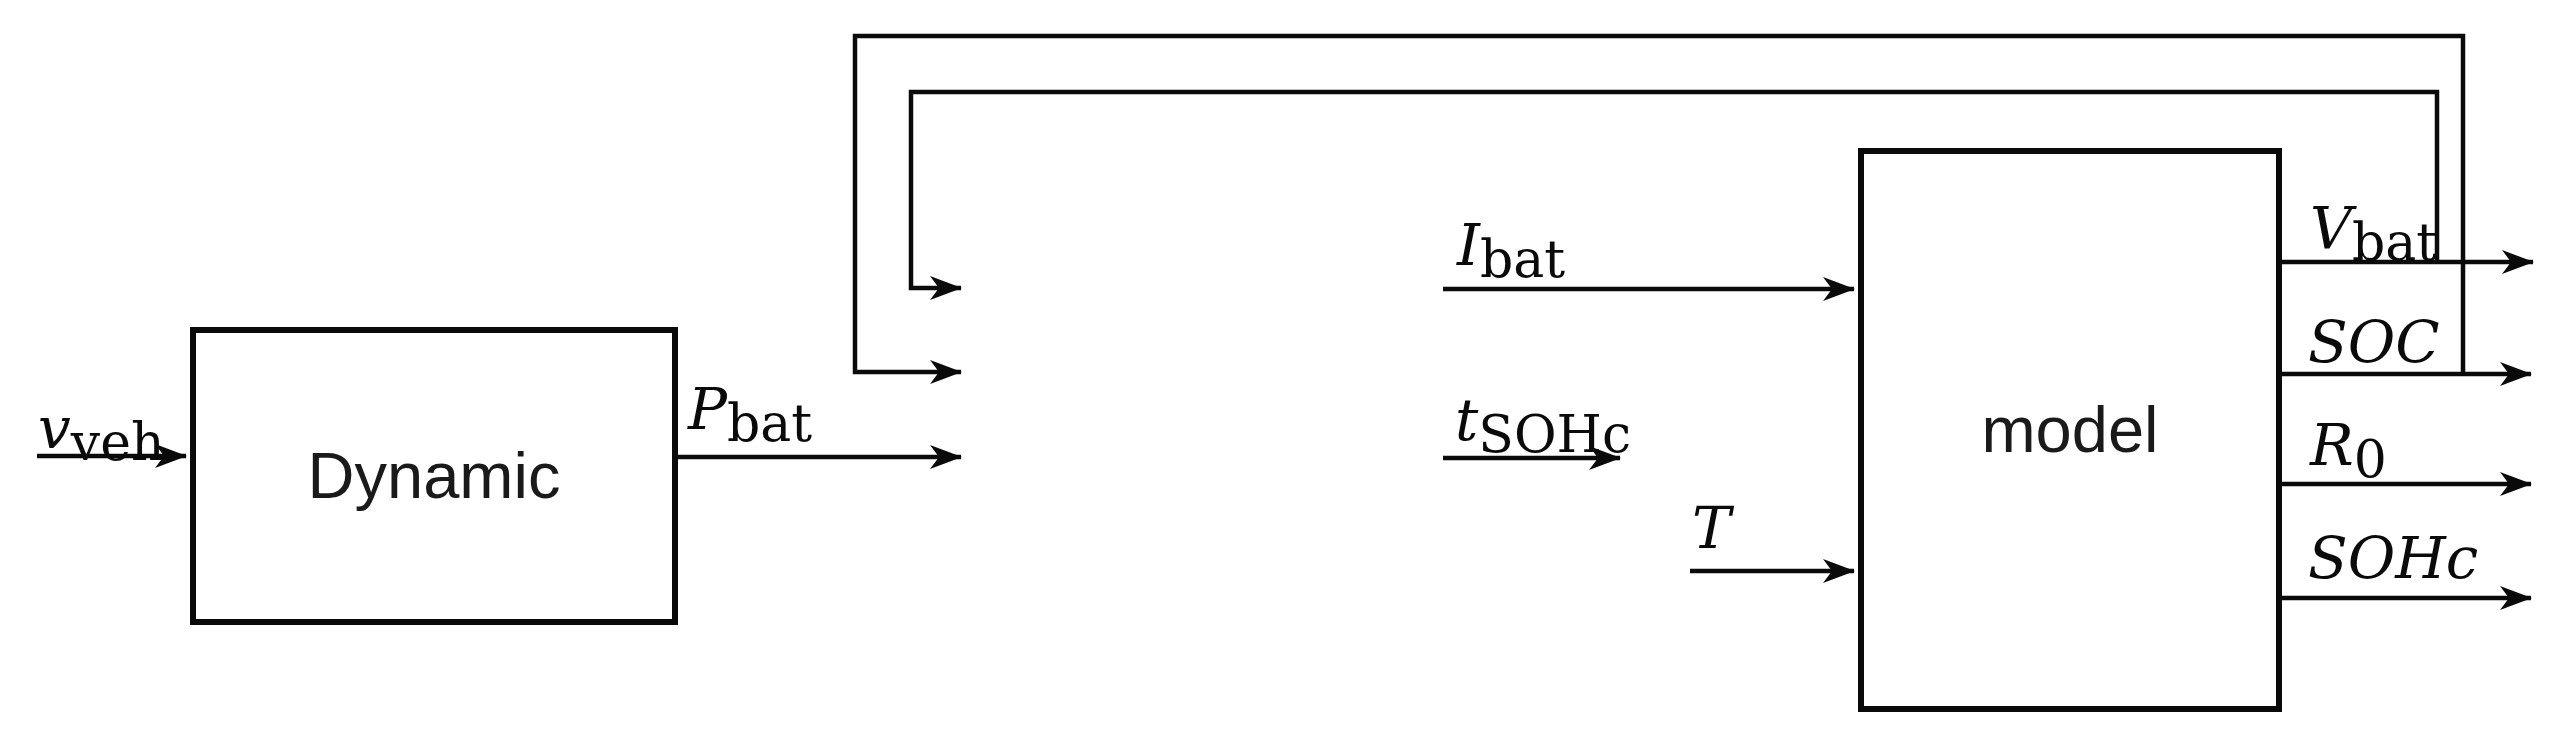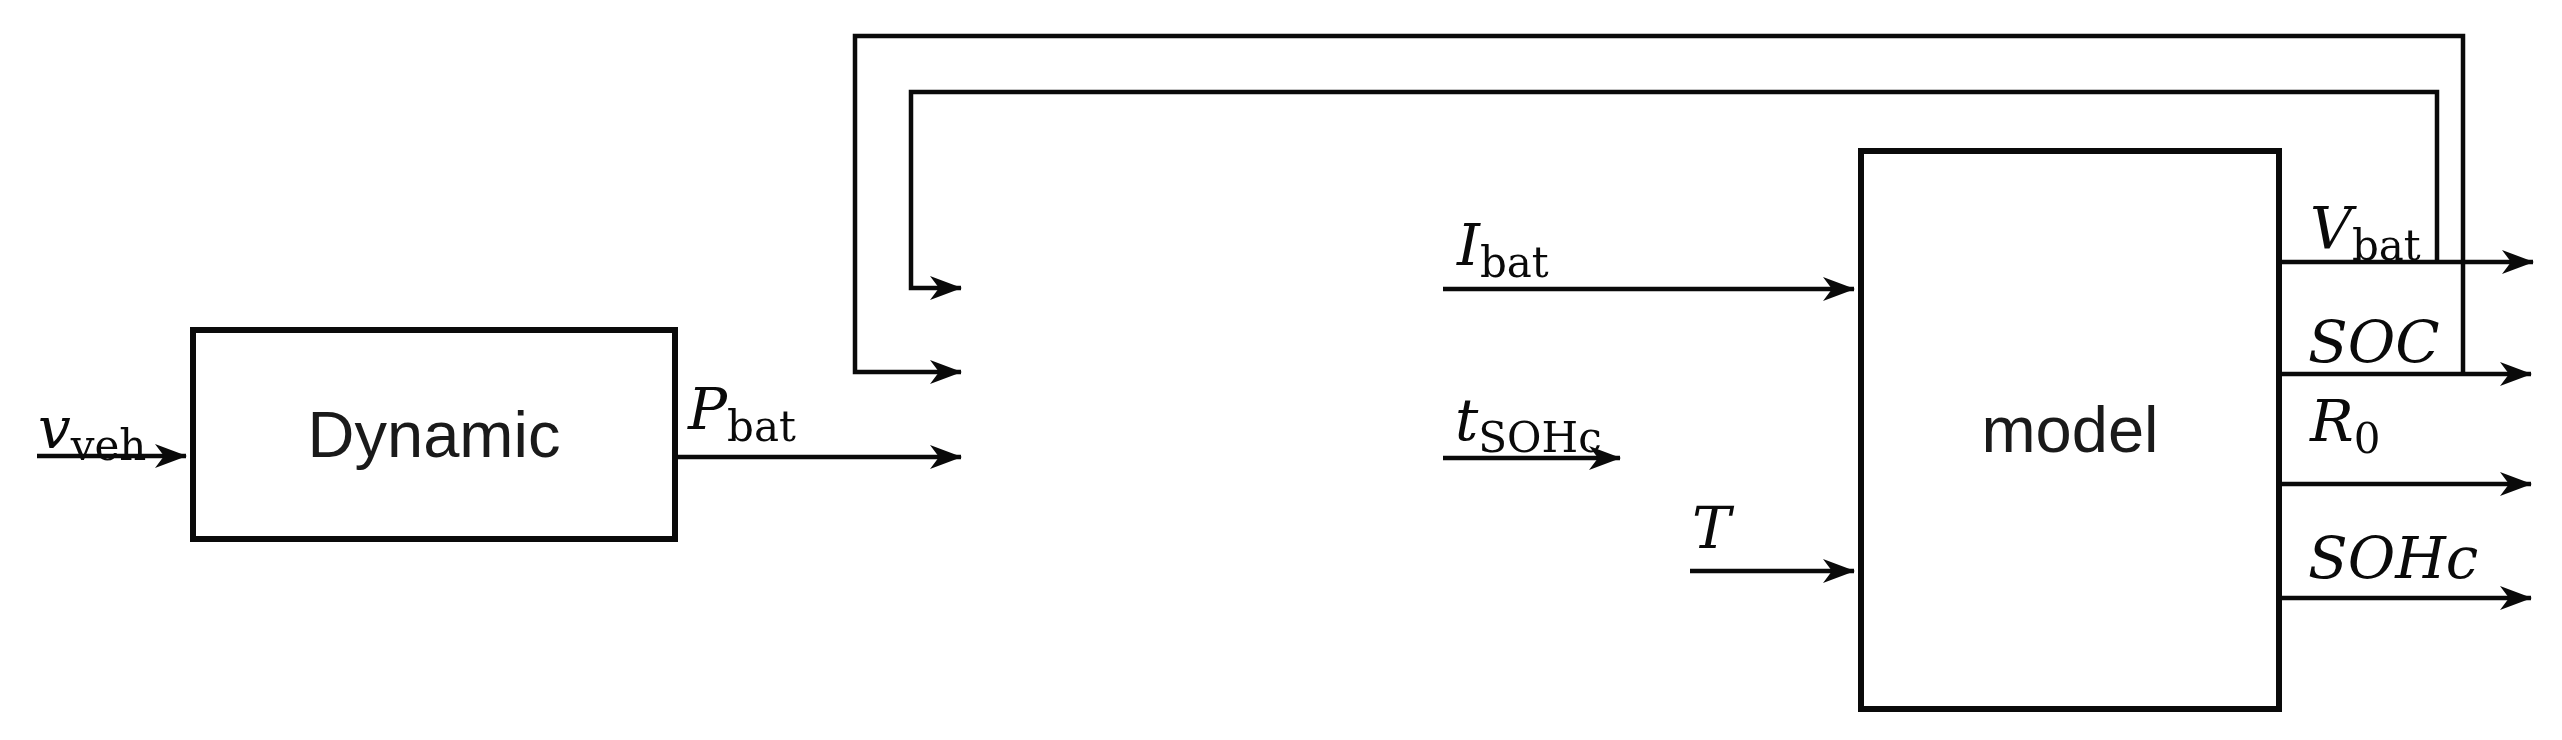--- a/index.html
+++ b/index.html
@@ -17,46 +17,46 @@
     background:#ffffff;
     box-sizing:border-box;
     display:flex;flex-direction:column;
     align-items:center;justify-content:center;
     text-align:center;
     color:#1a1a1a;
     font-size:65px;
     line-height:90px;
     white-space:nowrap;
   }
-  #block-dynamic{left:190px;top:327px;width:488px;height:215px;}
+  #block-dynamic{left:190px;top:327px;width:488px;height:298px;}
   #block-testcontrol{left:965px;top:203px;width:478px;height:336px;}
   #block-battery{left:1858px;top:148px;width:424px;height:564px;}
   .mlabel{
     position:absolute;
     font-family:"DejaVu Serif",serif;
     font-style:italic;
     font-size:58px;
     line-height:1;
     color:#0a0a0a;
     white-space:nowrap;
   }
   .mlabel .sub{
-    font-size:42px;
+    font-size:52px;
     font-style:normal;
     vertical-align:-12px;
     letter-spacing:0;
   }
   #lbl-v-veh   {left:38px;  top:399px;}
   #lbl-p-bat   {left:688px; top:380px;}
   #lbl-i-bat   {left:1457px;top:216px;}
   #lbl-t-cycle {left:1455px;top:391px;}
   #lbl-temp    {left:1692px;top:499px;}
   #lbl-v-bat   {left:2310px;top:199px;}
   #lbl-soc     {left:2308px;top:313px;}
-  #lbl-r0      {left:2310px;top:392px;}
+  #lbl-r0      {left:2310px;top:416px;}
   #lbl-sohc    {left:2308px;top:529px;}
 </style>
 </head>
 <body>
 
 <div id="stage">
 
   <svg id="wires" viewBox="0 0 2562 740" xmlns="http://www.w3.org/2000/svg">
     <defs>
       <marker id="arr" viewBox="0 0 34 26" refX="32" refY="13" markerWidth="34" markerHeight="26" markerUnits="userSpaceOnUse" orient="auto">

